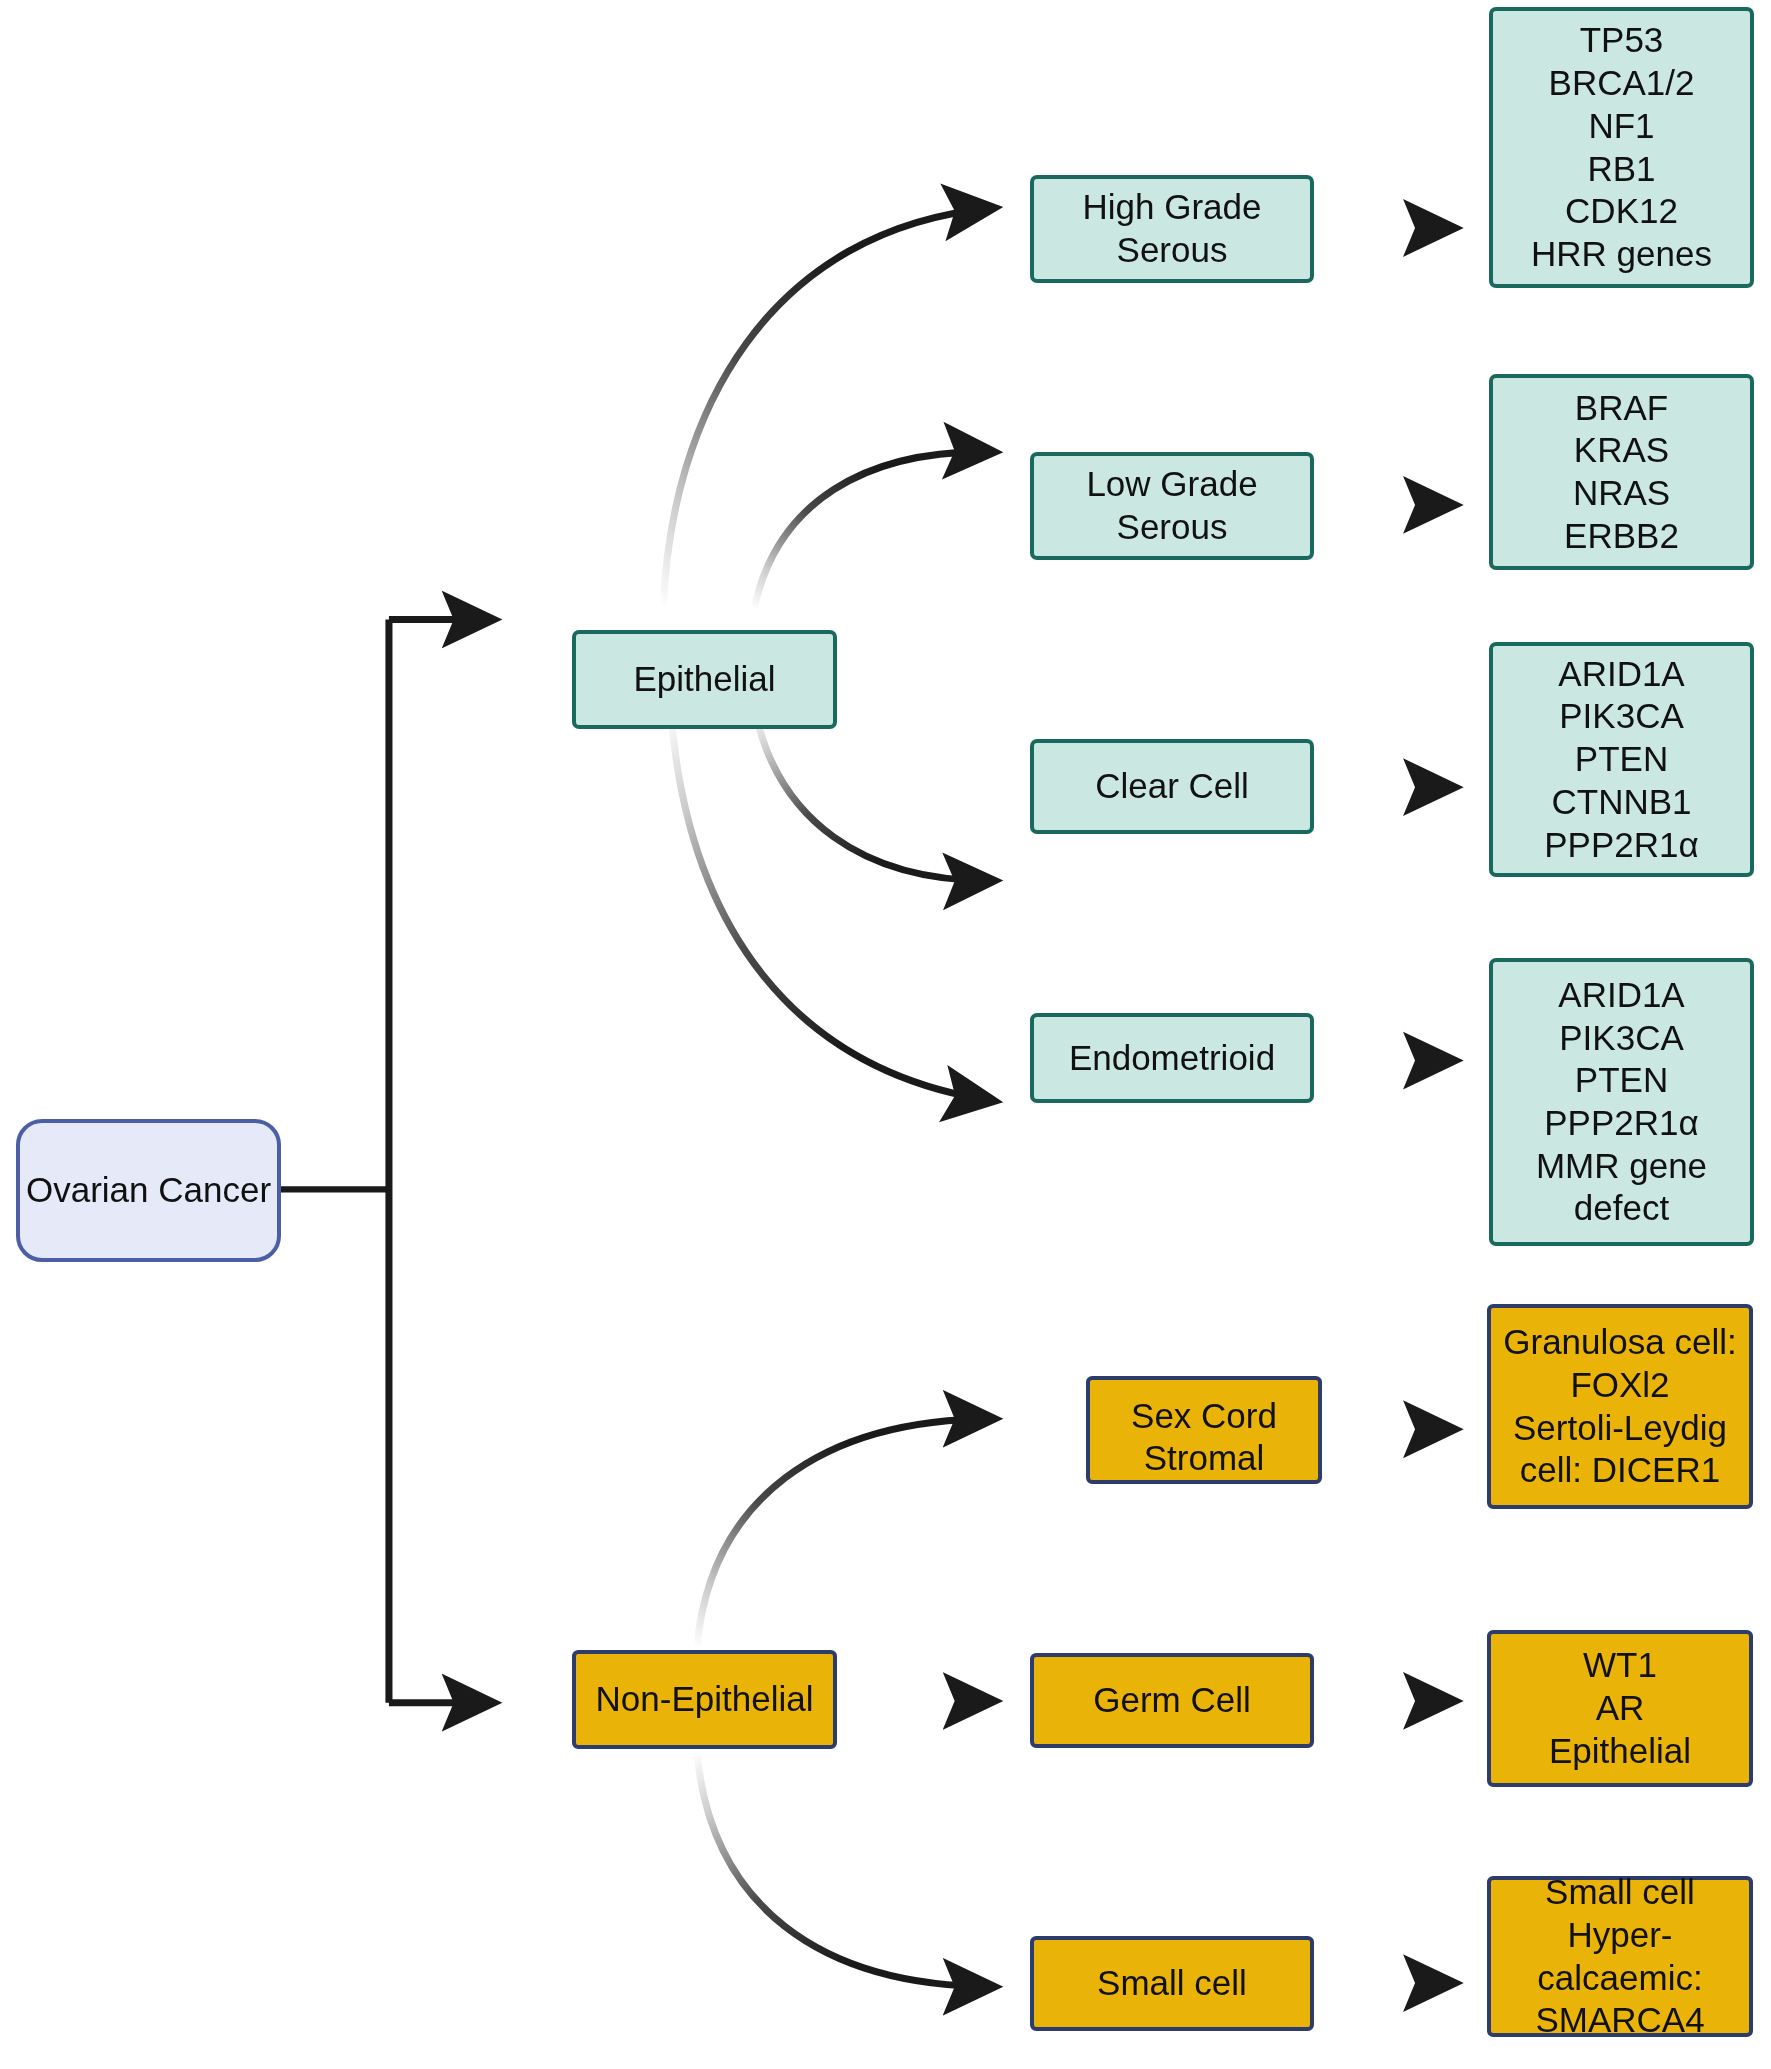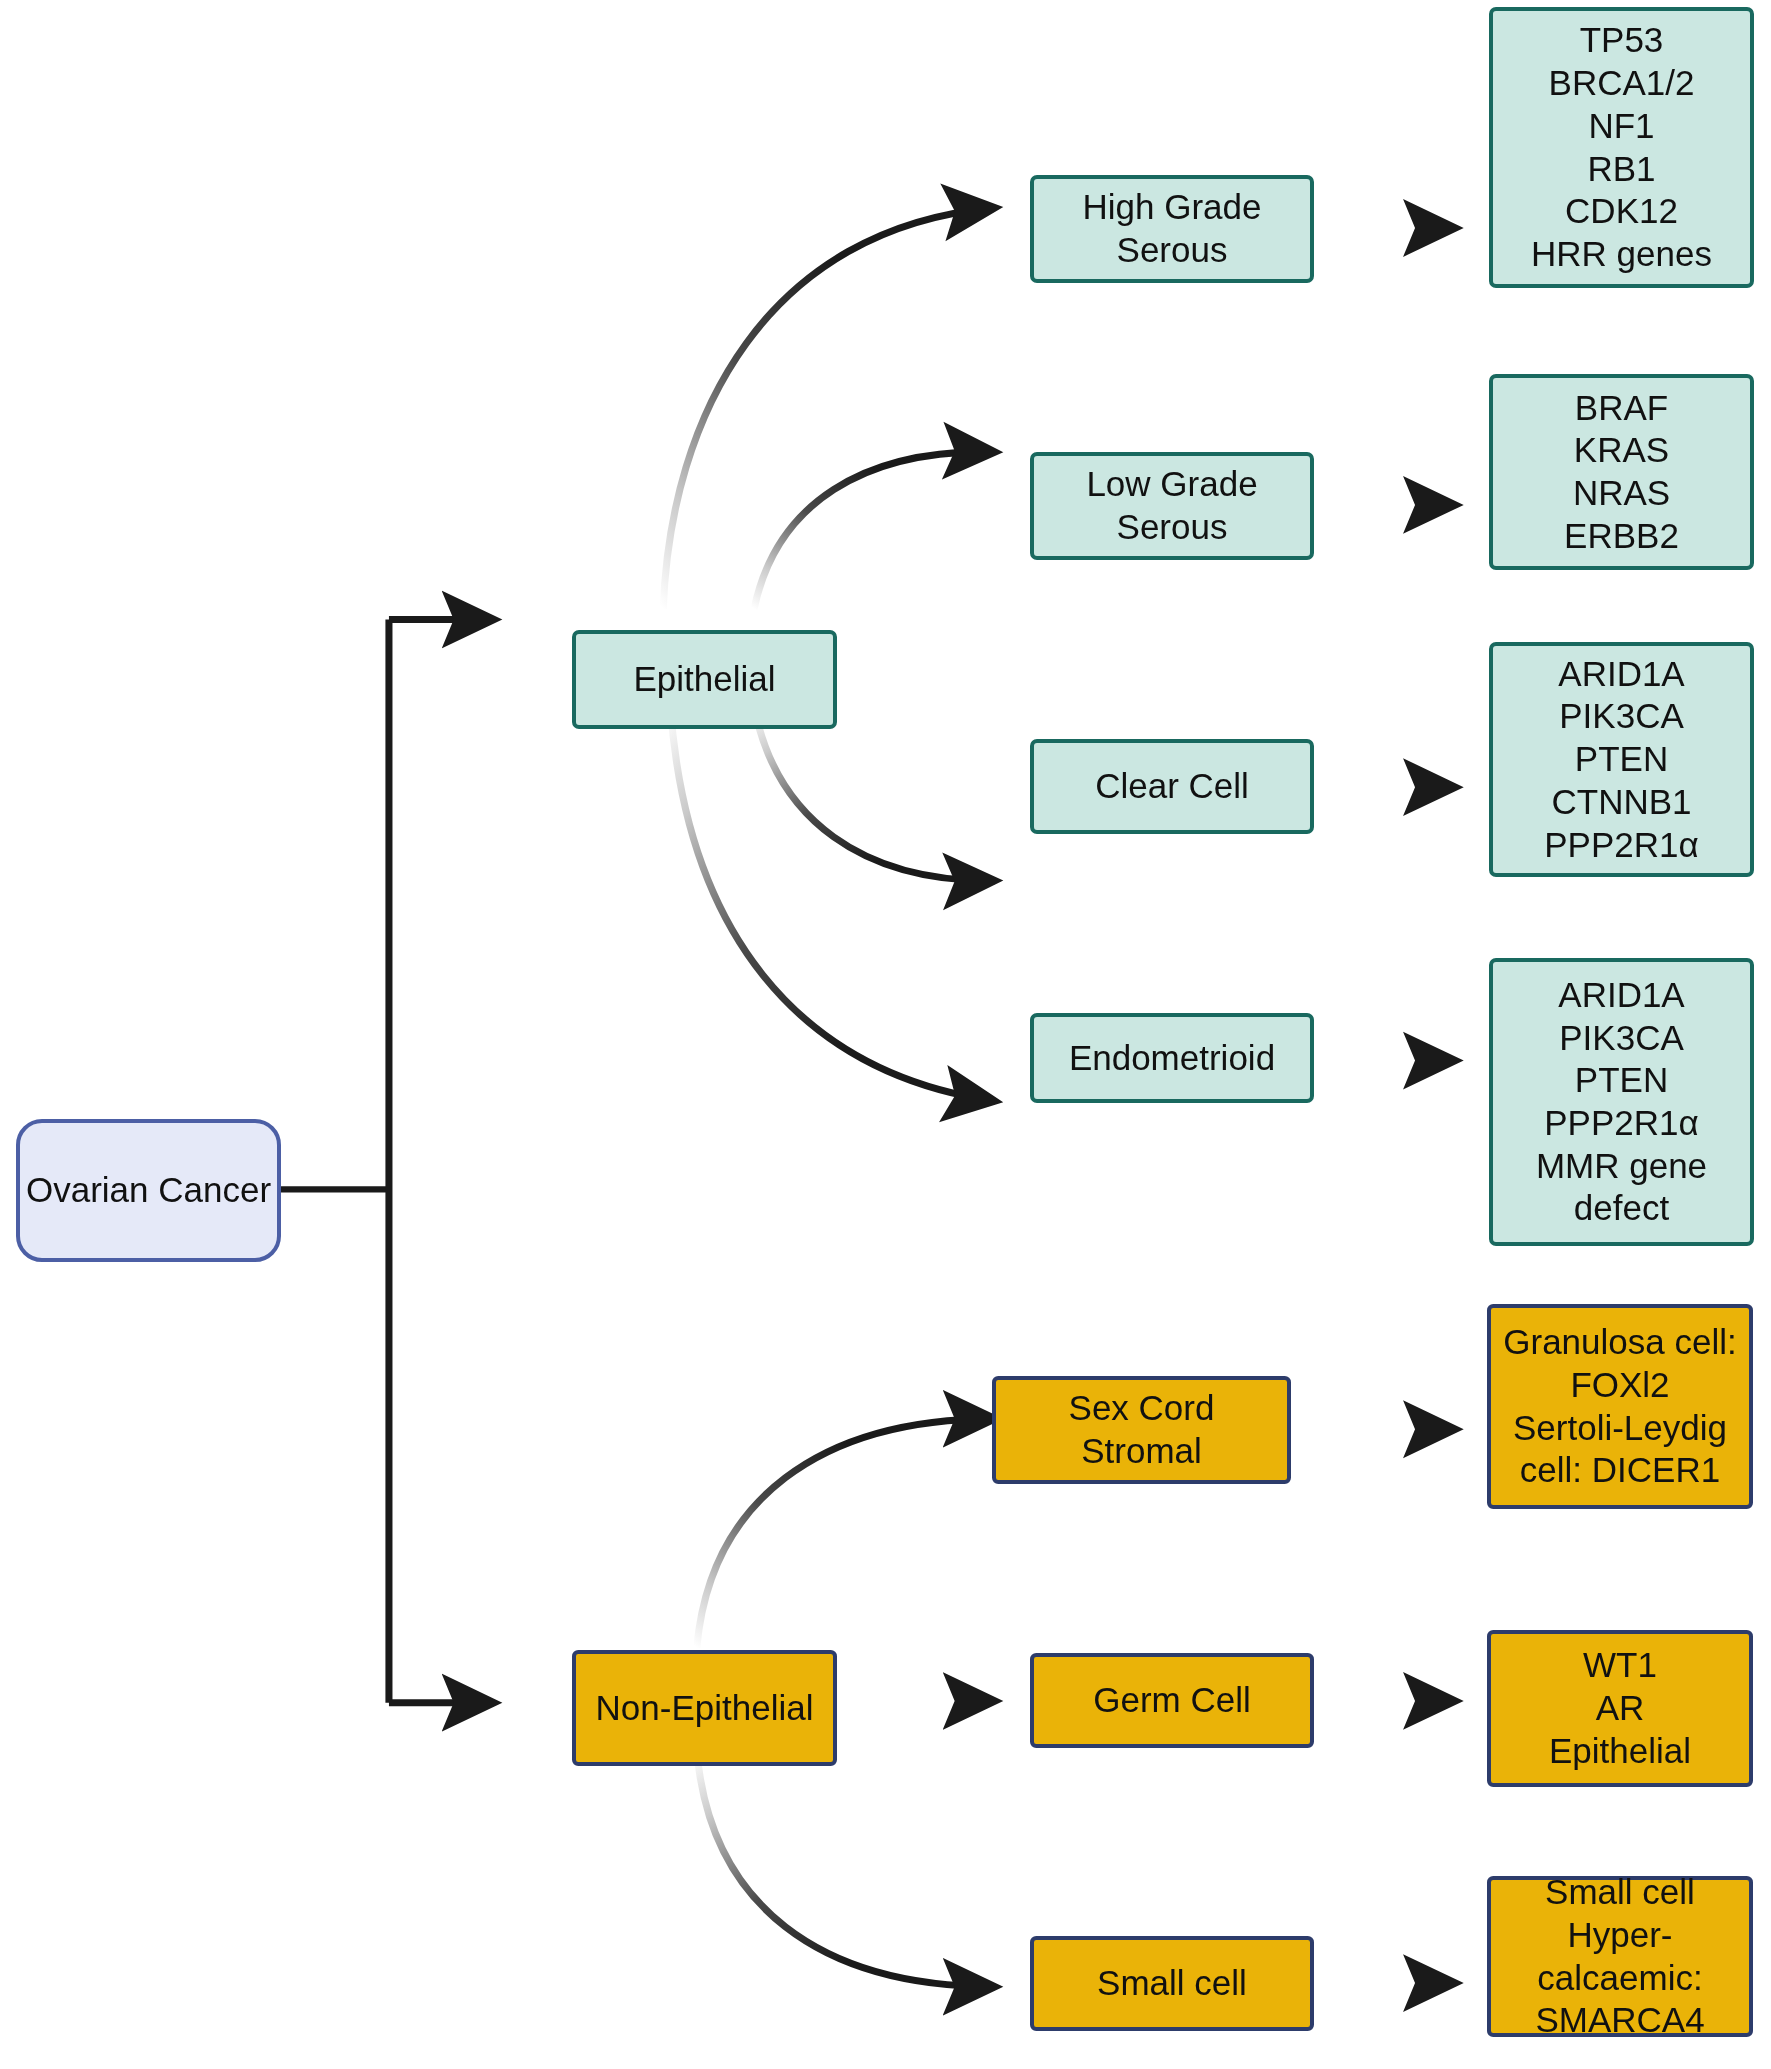--- a/index.html
+++ b/index.html
@@ -102,39 +102,39 @@
     </g>
   </svg>
 
   <div class="node root" style="left:16px;top:1119px;width:265px;height:143px;">
     <span class="lbl">Ovarian Cancer</span>
   </div>
 
   <div class="node green cat" style="left:572px;top:607px;width:265px;height:99px;margin-top:23px;">
     <span class="lbl">Epithelial</span>
   </div>
-  <div class="node blue cat" style="left:572px;top:1650px;width:265px;height:116px;">
+  <div class="node blue cat" style="left:572px;top:1650px;width:265px;height:99px;">
     <span class="lbl">Non-Epithelial</span>
   </div>
 
   <div class="node green sub" style="left:1030px;top:175px;width:284px;height:108px;">
     <span class="lbl">High Grade
 Serous</span>
   </div>
   <div class="node green sub" style="left:1030px;top:452px;width:284px;height:108px;">
     <span class="lbl">Low Grade
 Serous</span>
   </div>
   <div class="node green sub" style="left:1030px;top:739px;width:284px;height:95px;">
     <span class="lbl">Clear Cell</span>
   </div>
   <div class="node green sub" style="left:1030px;top:1013px;width:284px;height:90px;">
     <span class="lbl">Endometrioid</span>
   </div>
-  <div class="node blue sub" style="left:992px;top:1376px;width:299px;height:108px;">
+  <div class="node blue sub" style="left:1086px;top:1376px;width:236px;height:108px;align-items:flex-end;">
     <span class="lbl">Sex Cord
 Stromal</span>
   </div>
   <div class="node blue sub" style="left:1030px;top:1653px;width:284px;height:95px;">
     <span class="lbl">Germ Cell</span>
   </div>
   <div class="node blue sub" style="left:1030px;top:1936px;width:284px;height:95px;">
     <span class="lbl">Small cell</span>
   </div>
 

